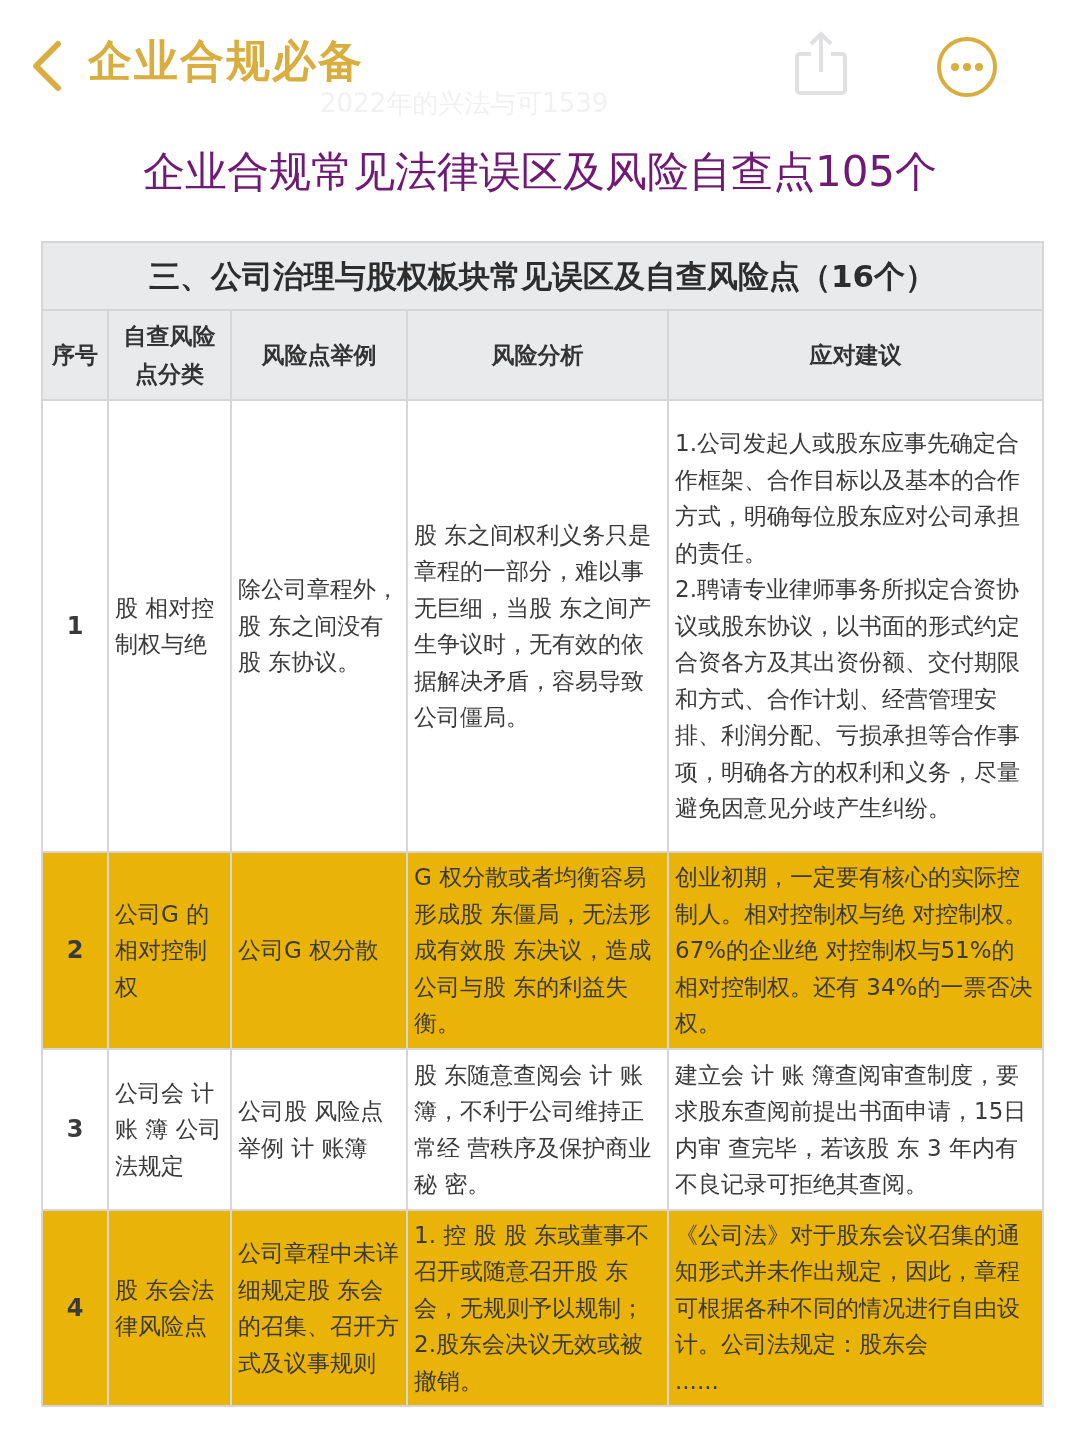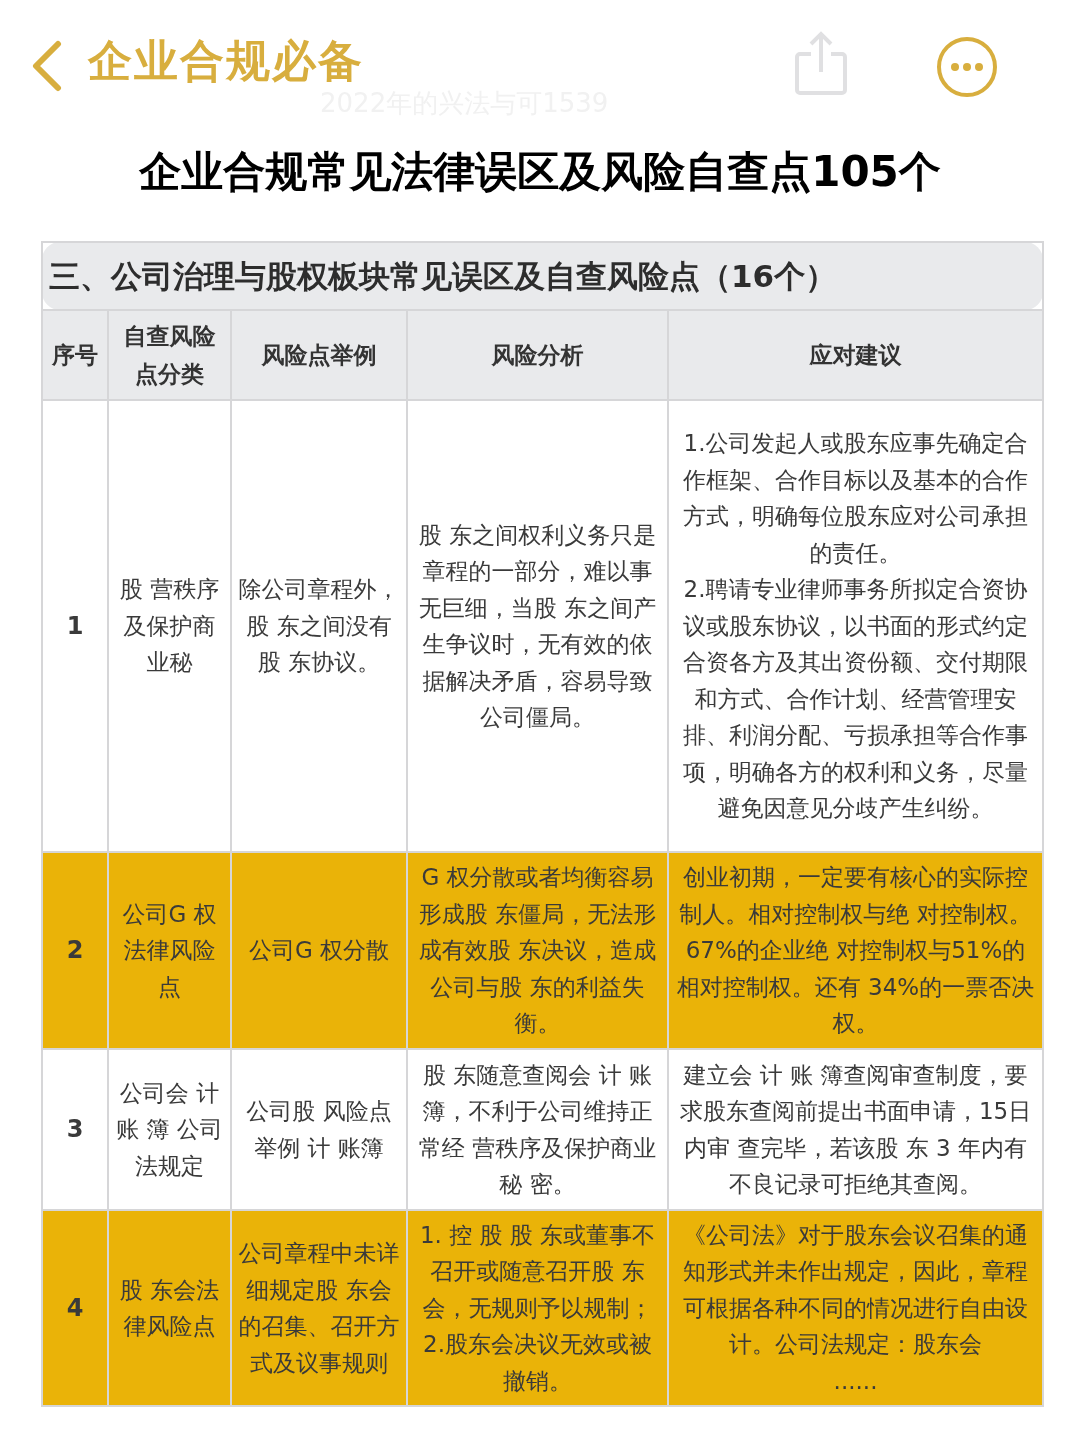--- a/index.html
+++ b/index.html
@@ -3,28 +3,28 @@
 <meta charset="utf-8">
 <style>
   html, body { margin:0; padding:0; background:#ffffff; }
   body { width:1080px; height:1443px; position:relative; overflow:hidden; font-family:"DejaVu Sans","Liberation Sans",sans-serif; color:#333; }
   .topbar { position:absolute; left:0; top:0; width:1080px; height:125px;text-align:center; }
   .back { position:absolute; left:28px; top:40px; width:40px; height:52px; cursor:pointer; }
   .apptitle { position:absolute; left:88px; top:32px; font-size:44px; font-weight:bold; color:#d8ae3e; letter-spacing:2px; }
   .share { position:absolute; left:794px; top:30px; width:54px; height:68px; cursor:pointer; }
   .more { position:absolute; left:936px; top:36px; width:62px; height:62px; cursor:pointer; }
   .faded { position:absolute; left:320px; top:86px; font-size:26px; color:#f1f1f1; }
-  .doctitle { position:absolute; left:0; top:144px; width:1080px; text-align:center; font-size:42px; font-weight:bold; color:#000000; }
+  .doctitle { position:absolute; left:0; top:144px; width:1080px; text-align:center; font-size:42px; font-weight:normal; color:#701a75; }
   table { position:absolute; left:41px; top:241px; width:1001px; border-collapse:collapse; table-layout:fixed; }
   td, th { border:2px solid #d6d6d8; font-size:23px; line-height:36.5px; color:#3a3a3a; vertical-align:middle; padding:0 6px; font-weight:normal; }
-  .sectitle { background:#e9eaec; height:66px; font-size:31px; font-weight:bold; color:#2d2d2d; text-align:left;border-radius:18px; }
+  .sectitle { background:#e9eaec; height:66px; font-size:31px; font-weight:bold; color:#2d2d2d; text-align:center; }
   .hdr th { background:#e9eaec; color:#333; font-weight:bold; text-align:center; height:88px; line-height:38px; }
   .num { text-align:center; font-weight:bold; font-size:24px; }
   .alt td { background:#eab308; }
-  td.txt { text-align:center; }
+  td.txt { text-align:left; }
 </style>
 </head>
 <body>
 
 <div class="topbar">
   <div class="back">
     <svg width="40" height="52" viewBox="0 0 40 52">
         <polyline points="30,4 8,26 30,48" fill="none" stroke="#d8ae3e" stroke-width="6" stroke-linecap="round" stroke-linejoin="round"></polyline>
       </svg>
   </div>
@@ -63,31 +63,31 @@
   </tr>
   <tr class="hdr">
     <th style="padding:0 3px;">序号</th>
     <th>自查风险点分类</th>
     <th>风险点举例</th>
     <th>风险分析</th>
     <th>应对建议</th>
   </tr>
   <tr style="height:452px;">
     <td class="num">1</td>
-    <td class="txt">股 营秩序及保护商业秘</td>
+    <td class="txt">股 相对控制权与绝</td>
     <td class="txt">除公司章程外，股 东之间没有股 东协议。</td>
     <td class="txt">股 东之间权利义务只是章程的一部分，难以事无巨细，当股 东之间产生争议时，无有效的依据解决矛盾，容易导致公司僵局。</td>
     <td class="txt">
       <div>1.公司发起人或股东应事先确定合作框架、合作目标以及基本的合作方式，明确每位股东应对公司承担的责任。</div>
       <div>2.聘请专业律师事务所拟定合资协议或股东协议，以书面的形式约定合资各方及其出资份额、交付期限和方式、合作计划、经营管理安排、利润分配、亏损承担等合作事项，明确各方的权利和义务，尽量避免因意见分歧产生纠纷。</div>
     </td>
   </tr>
   <tr class="alt" style="height:197px;">
     <td class="num">2</td>
-    <td class="txt">公司G 权法律风险点</td>
+    <td class="txt">公司G 的相对控制权</td>
     <td class="txt">公司G 权分散</td>
     <td class="txt">G 权分散或者均衡容易形成股 东僵局，无法形成有效股 东决议，造成公司与股 东的利益失衡。</td>
     <td class="txt">创业初期，一定要有核心的实际控制人。相对控制权与绝 对控制权。67%的企业绝 对控制权与51%的相对控制权。还有 34%的一票否决权。</td>
   </tr>
   <tr style="height:161px;">
     <td class="num">3</td>
     <td class="txt">公司会 计账 簿 公司法规定</td>
     <td class="txt">公司股 风险点举例 计 账簿</td>
     <td class="txt">股 东随意查阅会 计 账簿，不利于公司维持正常经 营秩序及保护商业秘 密。</td>
     <td class="txt">建立会 计 账 簿查阅审查制度，要求股东查阅前提出书面申请，15日内审 查完毕，若该股 东 3 年内有不良记录可拒绝其查阅。</td>

